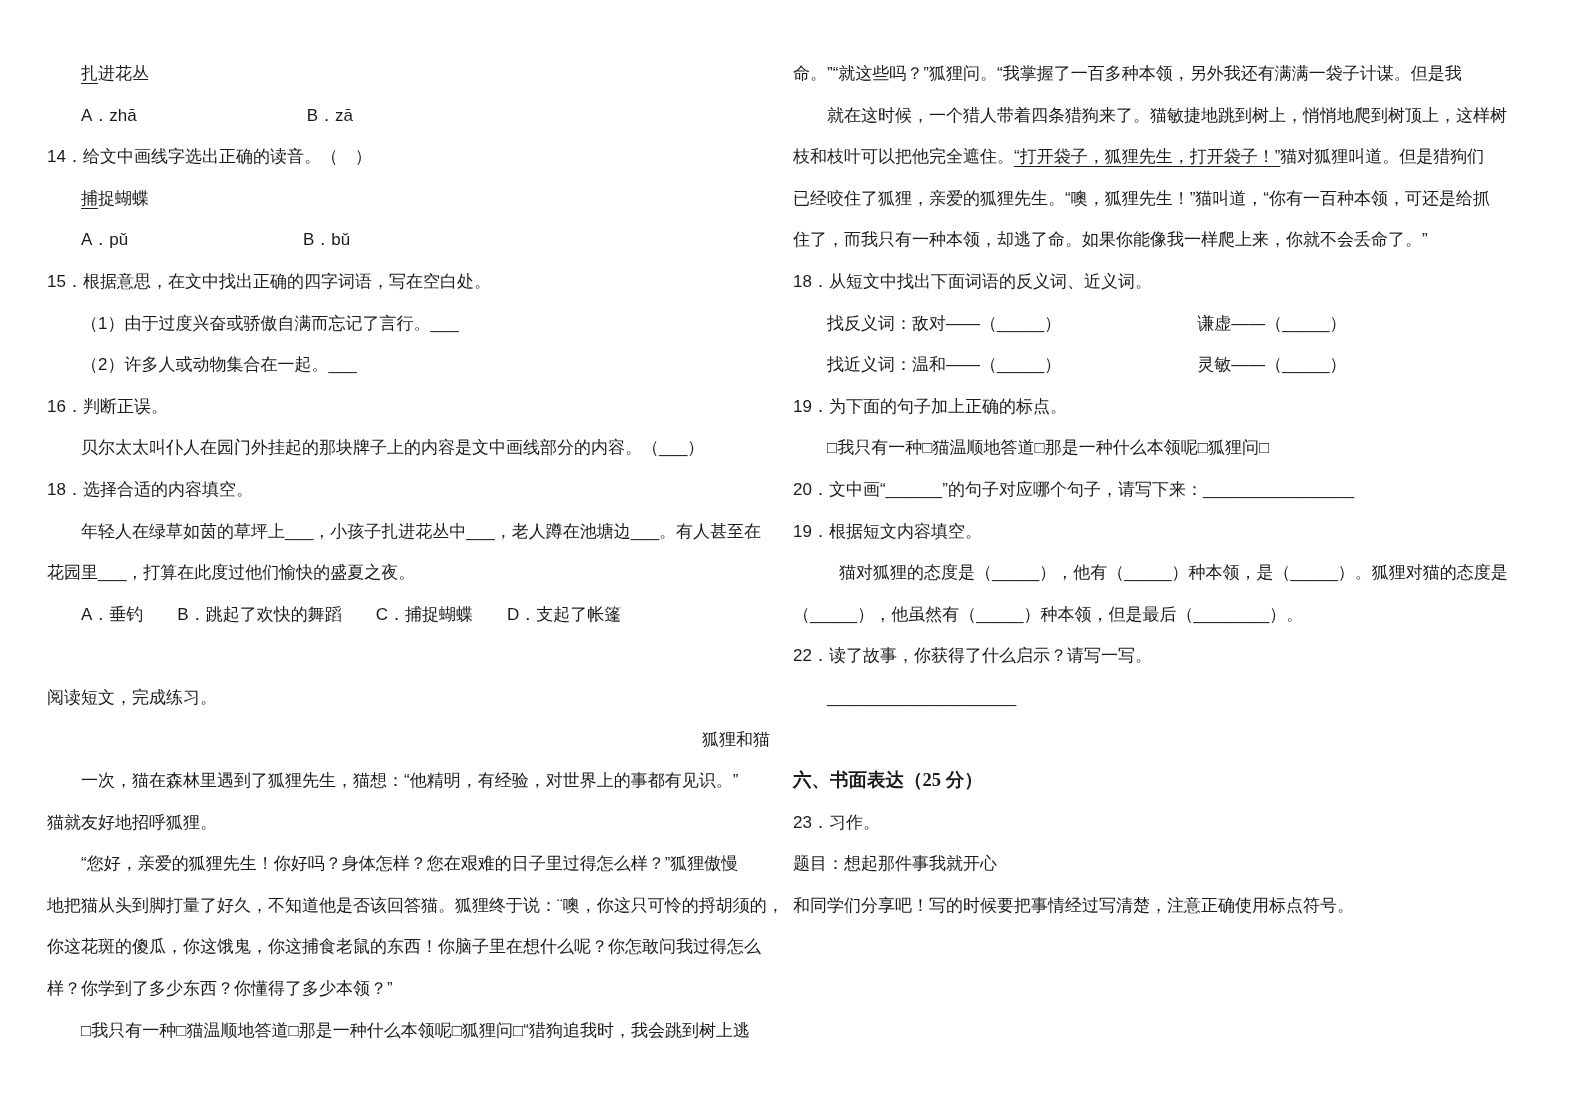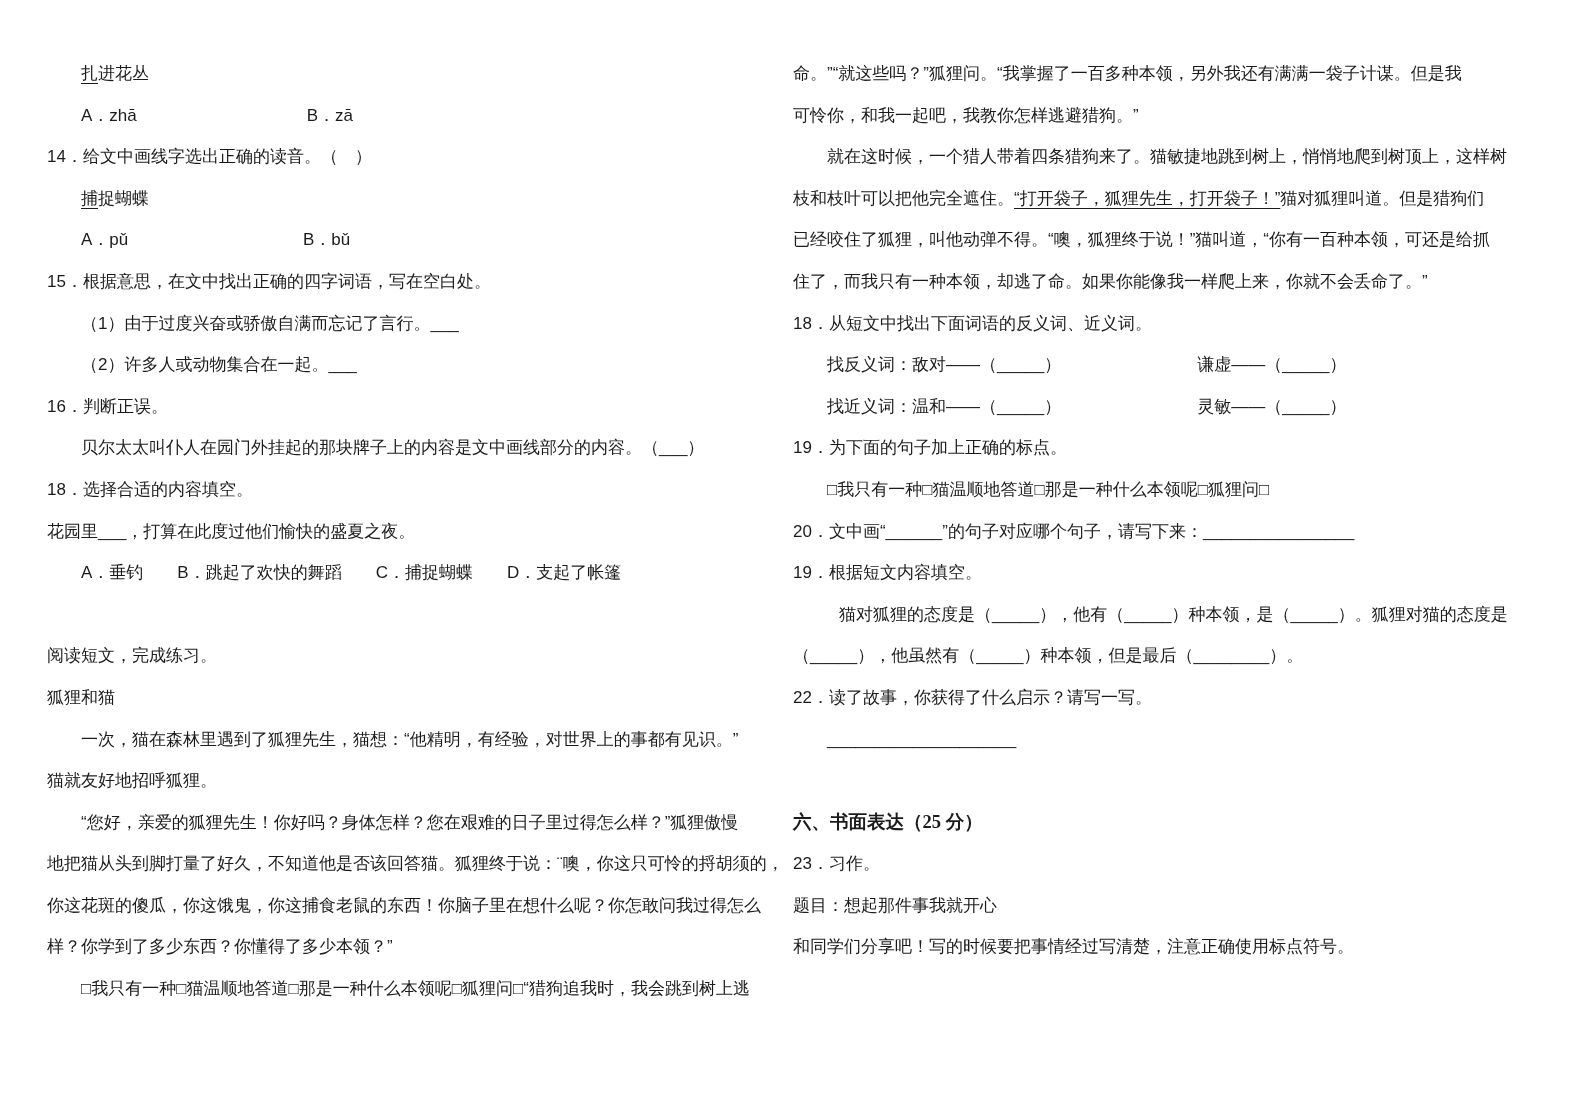--- a/index.html
+++ b/index.html
@@ -8,60 +8,60 @@
     font-family:"Liberation Sans","DejaVu Sans",sans-serif;
     font-size:17px;color:#1b1b1b;
   }
   .page{display:flex;padding:53px 40px 0 47px;}
   .col{white-space:nowrap;}
   .col-left{width:723px;flex:0 0 723px;margin-right:23px;}
   .col-right{width:750px;flex:0 0 750px;}
   .line{height:41.6px;line-height:41.6px;overflow:visible;}
   .ind1{padding-left:34px;}
   .ind2{padding-left:46px;}
-  .center{text-align:left;}
+  .center{text-align:right;}
   .bold{font-weight:bold;font-size:18.5px;font-family:Liberation Serif, serif;}
   .u{text-decoration:underline;text-underline-offset:4px;text-decoration-thickness:1.4px;}
   .spacer{height:41.6px;}
 </style>
 </head>
 <body>
 
 <div class="page">
   <div class="col col-left" id="left-col">
       <div class="line ind1"><span class="u">扎</span><span>进花丛</span></div>
       <div class="line ind1"><span>A．zhā　　　　　　　　　　B．zā</span></div>
       <div class="line"><span>14．给文中画线字选出正确的读音。（　）</span></div>
       <div class="line ind1"><span class="u">捕</span><span>捉蝴蝶</span></div>
       <div class="line ind1"><span>A．pǔ　　　　　　　　　　 B．bǔ</span></div>
       <div class="line"><span>15．根据意思，在文中找出正确的四字词语，写在空白处。</span></div>
       <div class="line ind1"><span>（1）由于过度兴奋或骄傲自满而忘记了言行。___</span></div>
       <div class="line ind1"><span>（2）许多人或动物集合在一起。___</span></div>
       <div class="line"><span>16．判断正误。</span></div>
       <div class="line ind1"><span>贝尔太太叫仆人在园门外挂起的那块牌子上的内容是文中画线部分的内容。（___）</span></div>
       <div class="line"><span>18．选择合适的内容填空。</span></div>
+      <div class="line ind1"><span>年轻人在绿草如茵的草坪上___，小孩子扎进花丛中___，老人蹲在池塘边___。有人甚至在</span></div>
       <div class="line"><span>花园里___，打算在此度过他们愉快的盛夏之夜。</span></div>
       <div class="line ind1"><span>A．垂钓　　B．跳起了欢快的舞蹈　　C．捕捉蝴蝶　　D．支起了帐篷</span></div>
       <div class="line spacer"></div>
       <div class="line"><span>阅读短文，完成练习。</span></div>
       <div class="line center"><span>狐狸和猫</span></div>
       <div class="line ind1"><span>一次，猫在森林里遇到了狐狸先生，猫想：“他精明，有经验，对世界上的事都有见识。”</span></div>
       <div class="line"><span>猫就友好地招呼狐狸。</span></div>
       <div class="line ind1"><span>“您好，亲爱的狐狸先生！你好吗？身体怎样？您在艰难的日子里过得怎么样？”狐狸傲慢</span></div>
       <div class="line"><span>地把猫从头到脚打量了好久，不知道他是否该回答猫。狐狸终于说：¨噢，你这只可怜的捋胡须的，</span></div>
       <div class="line"><span>你这花斑的傻瓜，你这饿鬼，你这捕食老鼠的东西！你脑子里在想什么呢？你怎敢问我过得怎么</span></div>
       <div class="line"><span>样？你学到了多少东西？你懂得了多少本领？”</span></div>
       <div class="line ind1"><span>□我只有一种□猫温顺地答道□那是一种什么本领呢□狐狸问□“猎狗追我时，我会跳到树上逃</span></div>
     </div>
   <div class="col col-right" id="right-col">
       <div class="line"><span>命。”“就这些吗？”狐狸问。“我掌握了一百多种本领，另外我还有满满一袋子计谋。但是我</span></div>
-      <div class="line"><span>可怜你，和我一起吧，我教你怎样逃避猎狗。”</span></div>
       <div class="line ind1"><span>就在这时候，一个猎人带着四条猎狗来了。猫敏捷地跳到树上，悄悄地爬到树顶上，这样树</span></div>
       <div class="line"><span>枝和枝叶可以把他完全遮住。</span><span class="u">“打开袋子，狐狸先生，打开袋子！”</span><span>猫对狐狸叫道。但是猎狗们</span></div>
-      <div class="line"><span>已经咬住了狐狸，叫他动弹不得。“噢，狐狸终于说！”猫叫道，“你有一百种本领，可还是给抓</span></div>
+      <div class="line"><span>已经咬住了狐狸，亲爱的狐狸先生。“噢，狐狸先生！”猫叫道，“你有一百种本领，可还是给抓</span></div>
       <div class="line"><span>住了，而我只有一种本领，却逃了命。如果你能像我一样爬上来，你就不会丢命了。”</span></div>
       <div class="line"><span>18．从短文中找出下面词语的反义词、近义词。</span></div>
       <div class="line ind1"><span>找反义词：敌对——（_____）　　　　　　　　谦虚——（_____）</span></div>
       <div class="line ind1"><span>找近义词：温和——（_____）　　　　　　　　灵敏——（_____）</span></div>
       <div class="line"><span>19．为下面的句子加上正确的标点。</span></div>
       <div class="line ind1"><span>□我只有一种□猫温顺地答道□那是一种什么本领呢□狐狸问□</span></div>
       <div class="line"><span>20．文中画“______”的句子对应哪个句子，请写下来：________________</span></div>
       <div class="line"><span>19．根据短文内容填空。</span></div>
       <div class="line ind2"><span>猫对狐狸的态度是（_____），他有（_____）种本领，是（_____）。狐狸对猫的态度是</span></div>
       <div class="line"><span>（_____），他虽然有（_____）种本领，但是最后（________）。</span></div>

